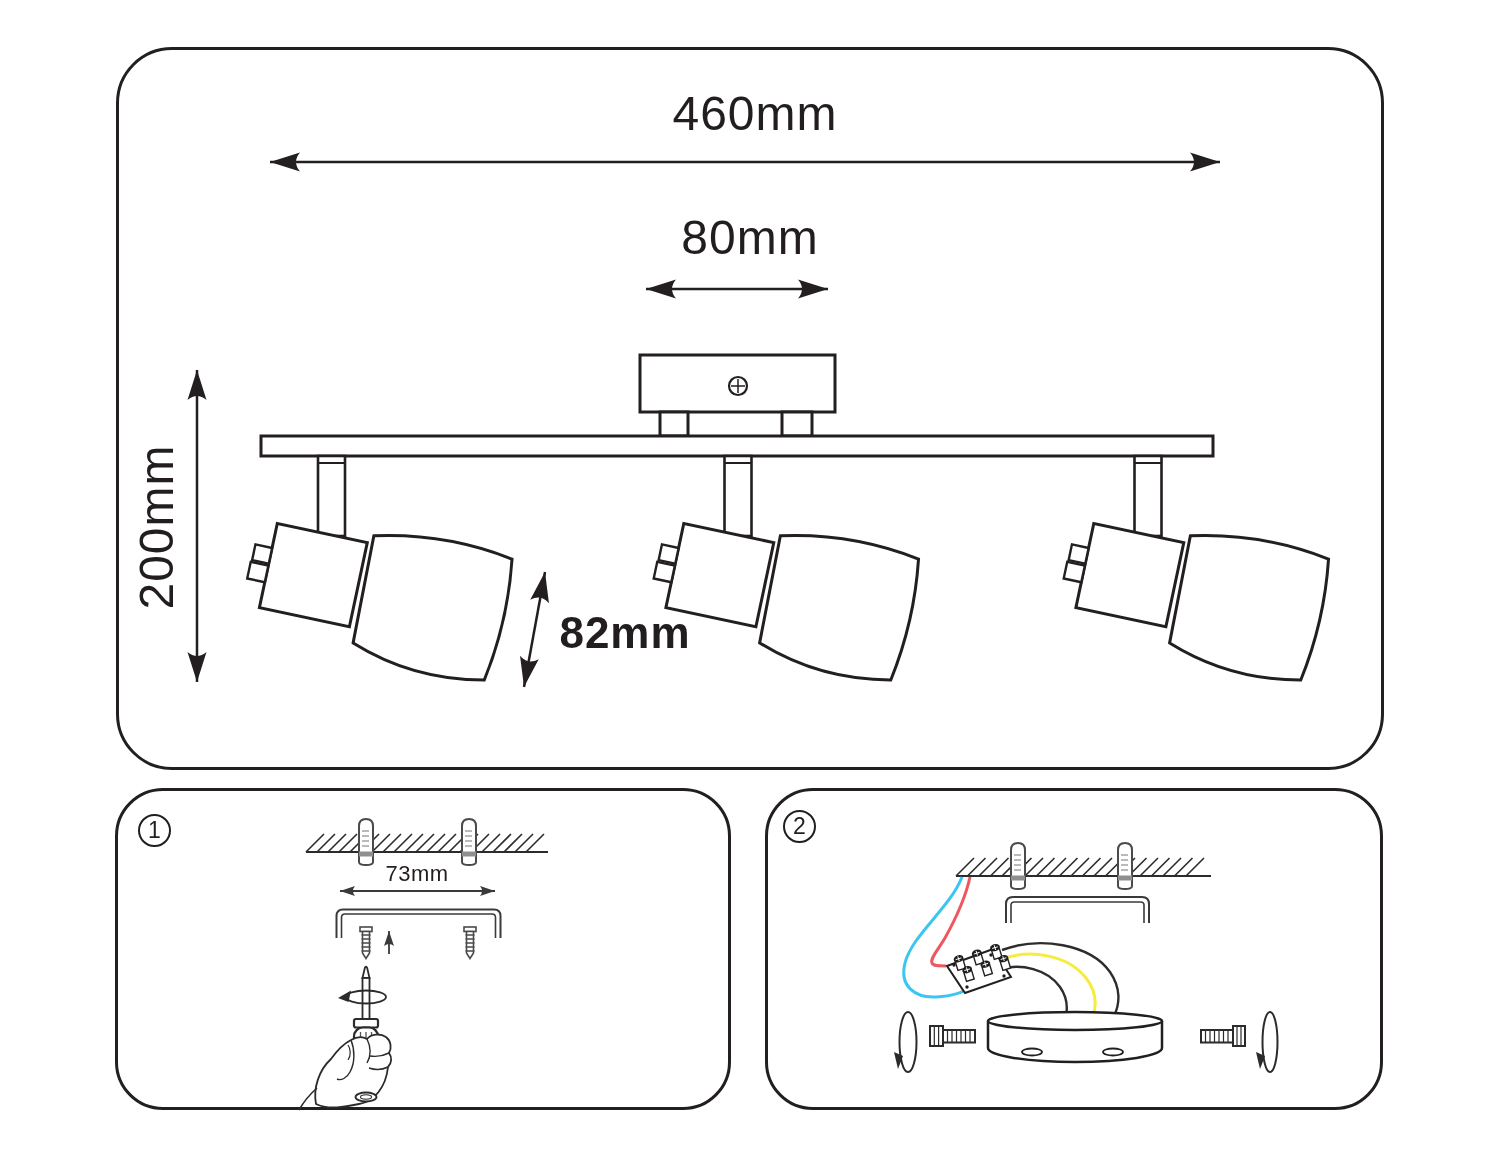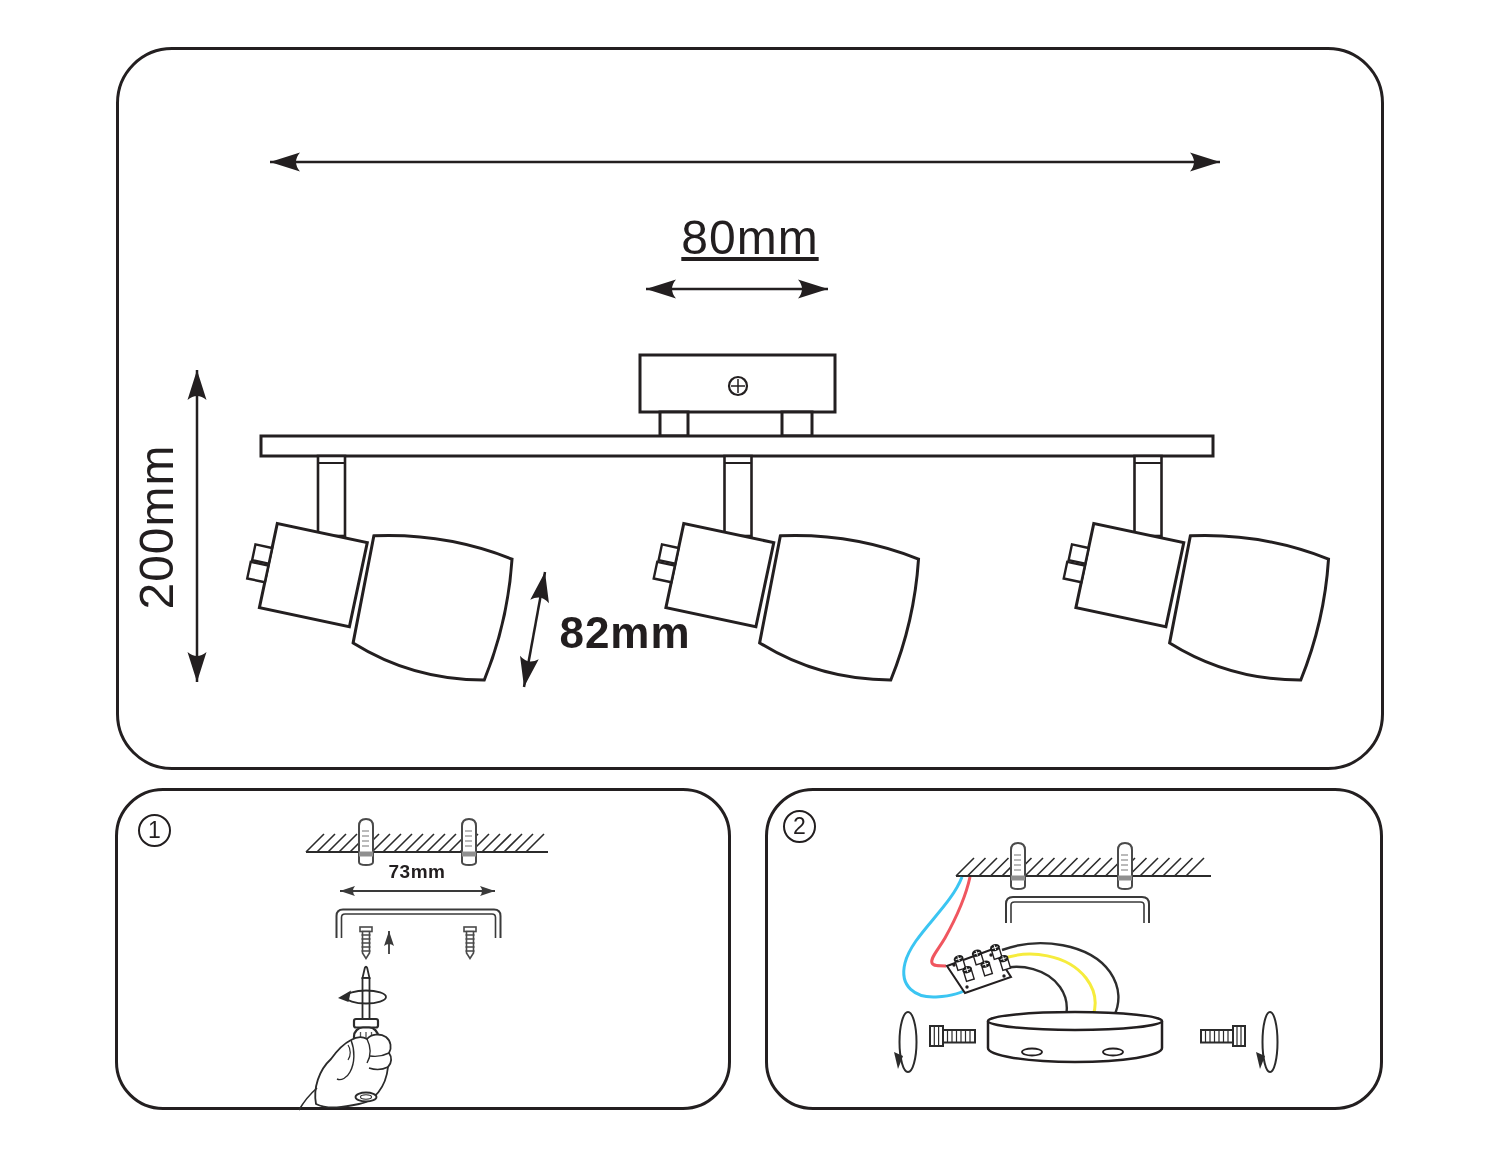--- a/index.html
+++ b/index.html
@@ -6,23 +6,23 @@
   .stage{position:relative;width:1500px;height:1167px;background:#ffffff;overflow:hidden;
          font-family:"Liberation Sans", sans-serif;color:#221e1f;}
   .panel{position:absolute;border:3px solid #231f20;border-radius:56px;box-sizing:border-box;background:transparent;}
   #panel-main{left:116px;top:47px;width:1268px;height:723px;}
   #panel-step1{left:115px;top:788px;width:616px;height:322px;border-radius:48px;}
   #panel-step2{left:765px;top:788px;width:618px;height:322px;border-radius:48px;}
   svg.art{position:absolute;left:0;top:0;width:1500px;height:1167px;}
   .lbl{position:absolute;letter-spacing:1px;color:#221e1f;white-space:nowrap;text-align:center;}
   .lbl-big{font-size:48px;font-weight:400;}
   .lbl-mid{font-size:44px;font-weight:700;}
-  .lbl-sm{font-size:19px;font-weight:700;letter-spacing:0.5px;}
+  .lbl-sm{font-size:22px;font-weight:400;letter-spacing:0.5px;}
   #lbl-460{left:605px;top:86px;width:300px;}
-  #lbl-80{left:600px;top:210px;width:300px;text-decoration:underline;}
+  #lbl-80{left:600px;top:210px;width:300px;}
   #lbl-200{left:7px;top:499px;width:300px;height:56px;line-height:56px;transform:rotate(-90deg);}
   #lbl-82{left:545px;top:608px;width:160px;}
   #lbl-73{left:357px;top:861px;width:120px;}
   .badge{position:absolute;width:33px;height:33px;border:2.5px solid #221e1f;border-radius:50%;
          box-sizing:border-box;text-align:center;line-height:28px;font-size:23px;}
   #badge-1{left:138px;top:814px;}
   #badge-2{left:783px;top:810px;}
 </style>
 </head>
 <body>
@@ -241,20 +241,21 @@
         <ellipse cx="908" cy="1042" rx="8.5" ry="30" stroke-width="2"></ellipse>
         <path d="M894,1052 L903,1056 L898,1069 Z" fill="#2b2b2b" stroke="none"></path>
       </g>
       <g stroke="#2b2b2b">
         <ellipse cx="1270" cy="1042" rx="7.5" ry="30" stroke-width="2"></ellipse>
         <path d="M1256,1052 L1265,1056 L1260,1069 Z" fill="#2b2b2b" stroke="none"></path>
       </g>
     </g>
   </svg>
 
+  <div class="lbl lbl-big" id="lbl-460">460mm</div>
   <div class="lbl lbl-big" id="lbl-80">80mm</div>
   <div class="lbl lbl-big" id="lbl-200">200mm</div>
   <div class="lbl lbl-mid" id="lbl-82">82mm</div>
   <div class="lbl lbl-sm" id="lbl-73">73mm</div>
 
   <div class="badge" id="badge-1">
     <span>1</span>
   </div>
   <div class="badge" id="badge-2">
     <span>2</span>

